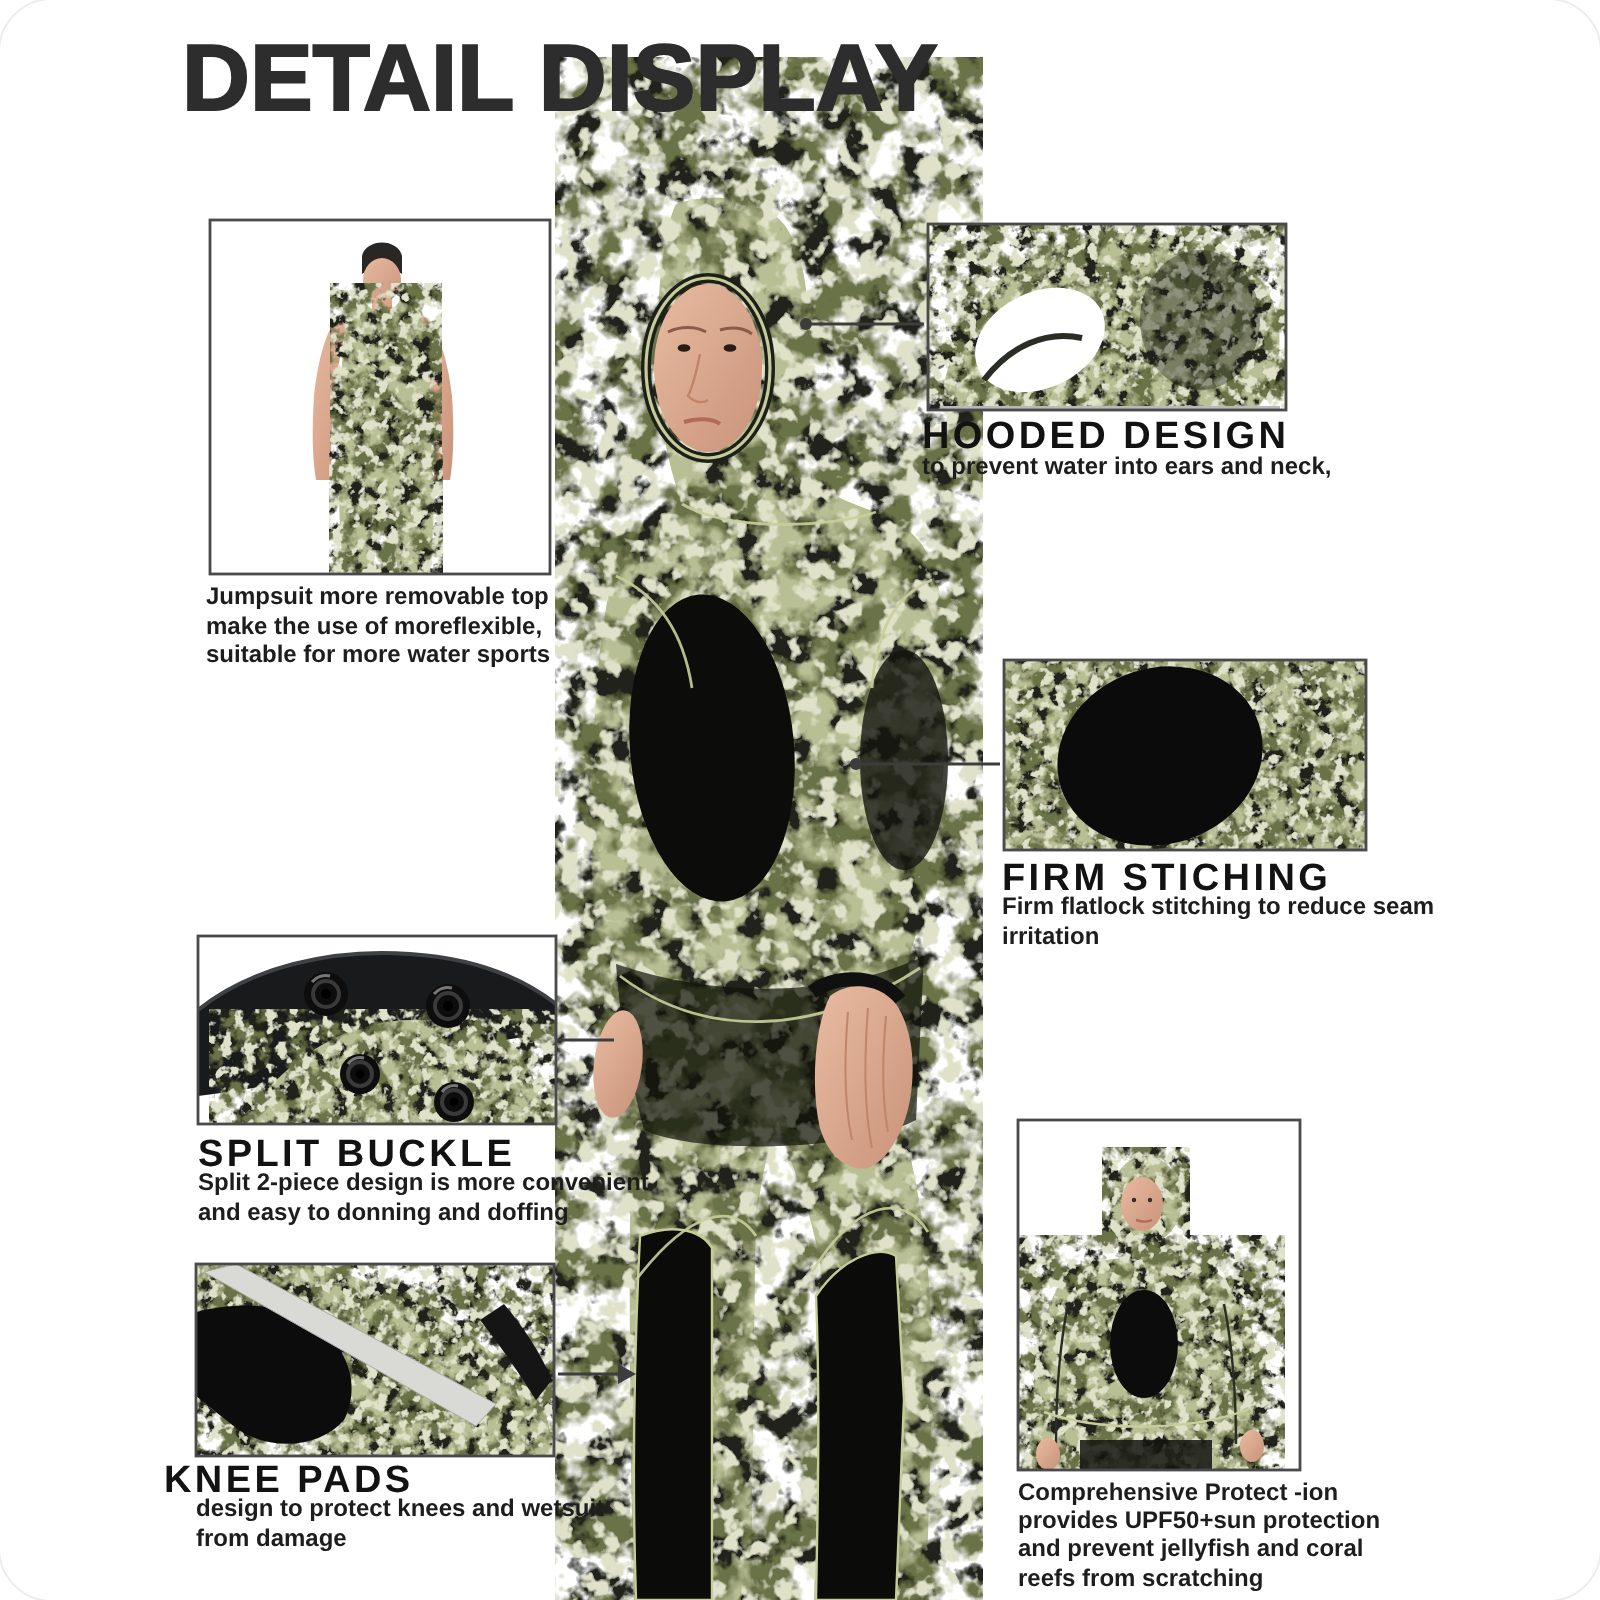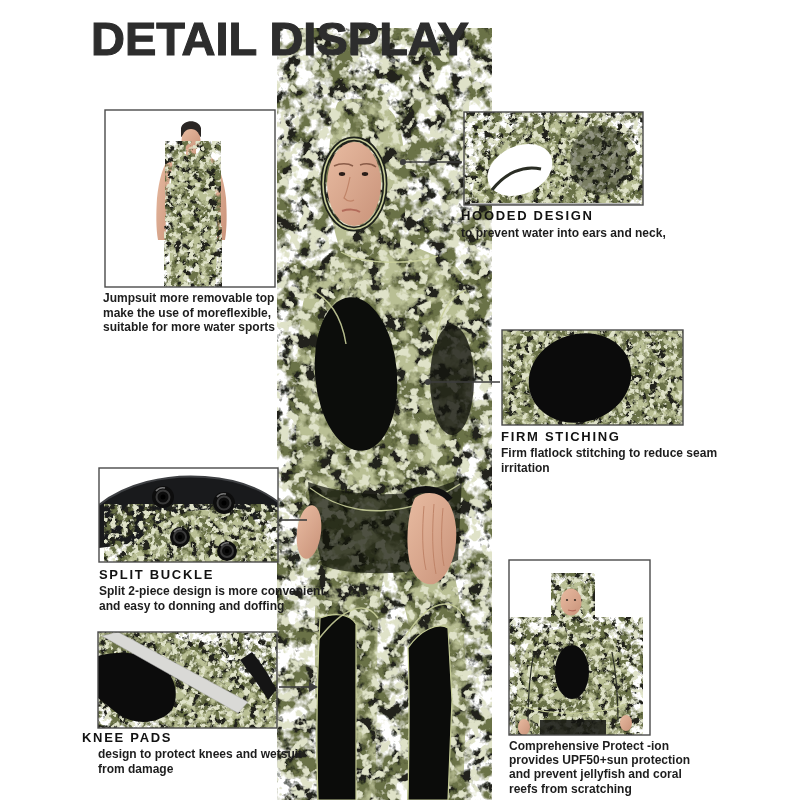--- a/index.html
+++ b/index.html
@@ -1,28 +1,29 @@
 <!DOCTYPE html>
 <html><head>
 <meta charset="utf-8">
 <style>
   html,body{margin:0;padding:0;background:#ffffff;}
   .canvas{
     position:relative;width:800px;height:800px;background:#ffffff;
     outline:1px solid #ececea;overflow:hidden;
     font-family:"Liberation Sans", sans-serif;
+    border-radius:26px;
   }
   .art{position:absolute;left:0;top:0;z-index:1;}
   .txt{position:absolute;z-index:2;color:#1d1d1d;}
   .page-title{
     left:91px;top:11px;font-size:47px;font-weight:bold;color:#2d2d2d;
     letter-spacing:0px;-webkit-text-stroke:1.1px #2d2d2d;white-space:nowrap;
   }
   .sec-head{
-    font-size:13px;font-weight:bold;letter-spacing:1.7px;color:#121212;
+    font-size:19px;font-weight:bold;letter-spacing:1.7px;color:#121212;
     white-space:nowrap;
   }
   .sec-body{font-size:12px;font-weight:bold;line-height:14.5px;color:#1d1d1d;}
   .sec-body div{white-space:nowrap;}
   .prot{line-height:14.2px;}
 </style>
 </head>
 <body>
 
 <div class="canvas">

